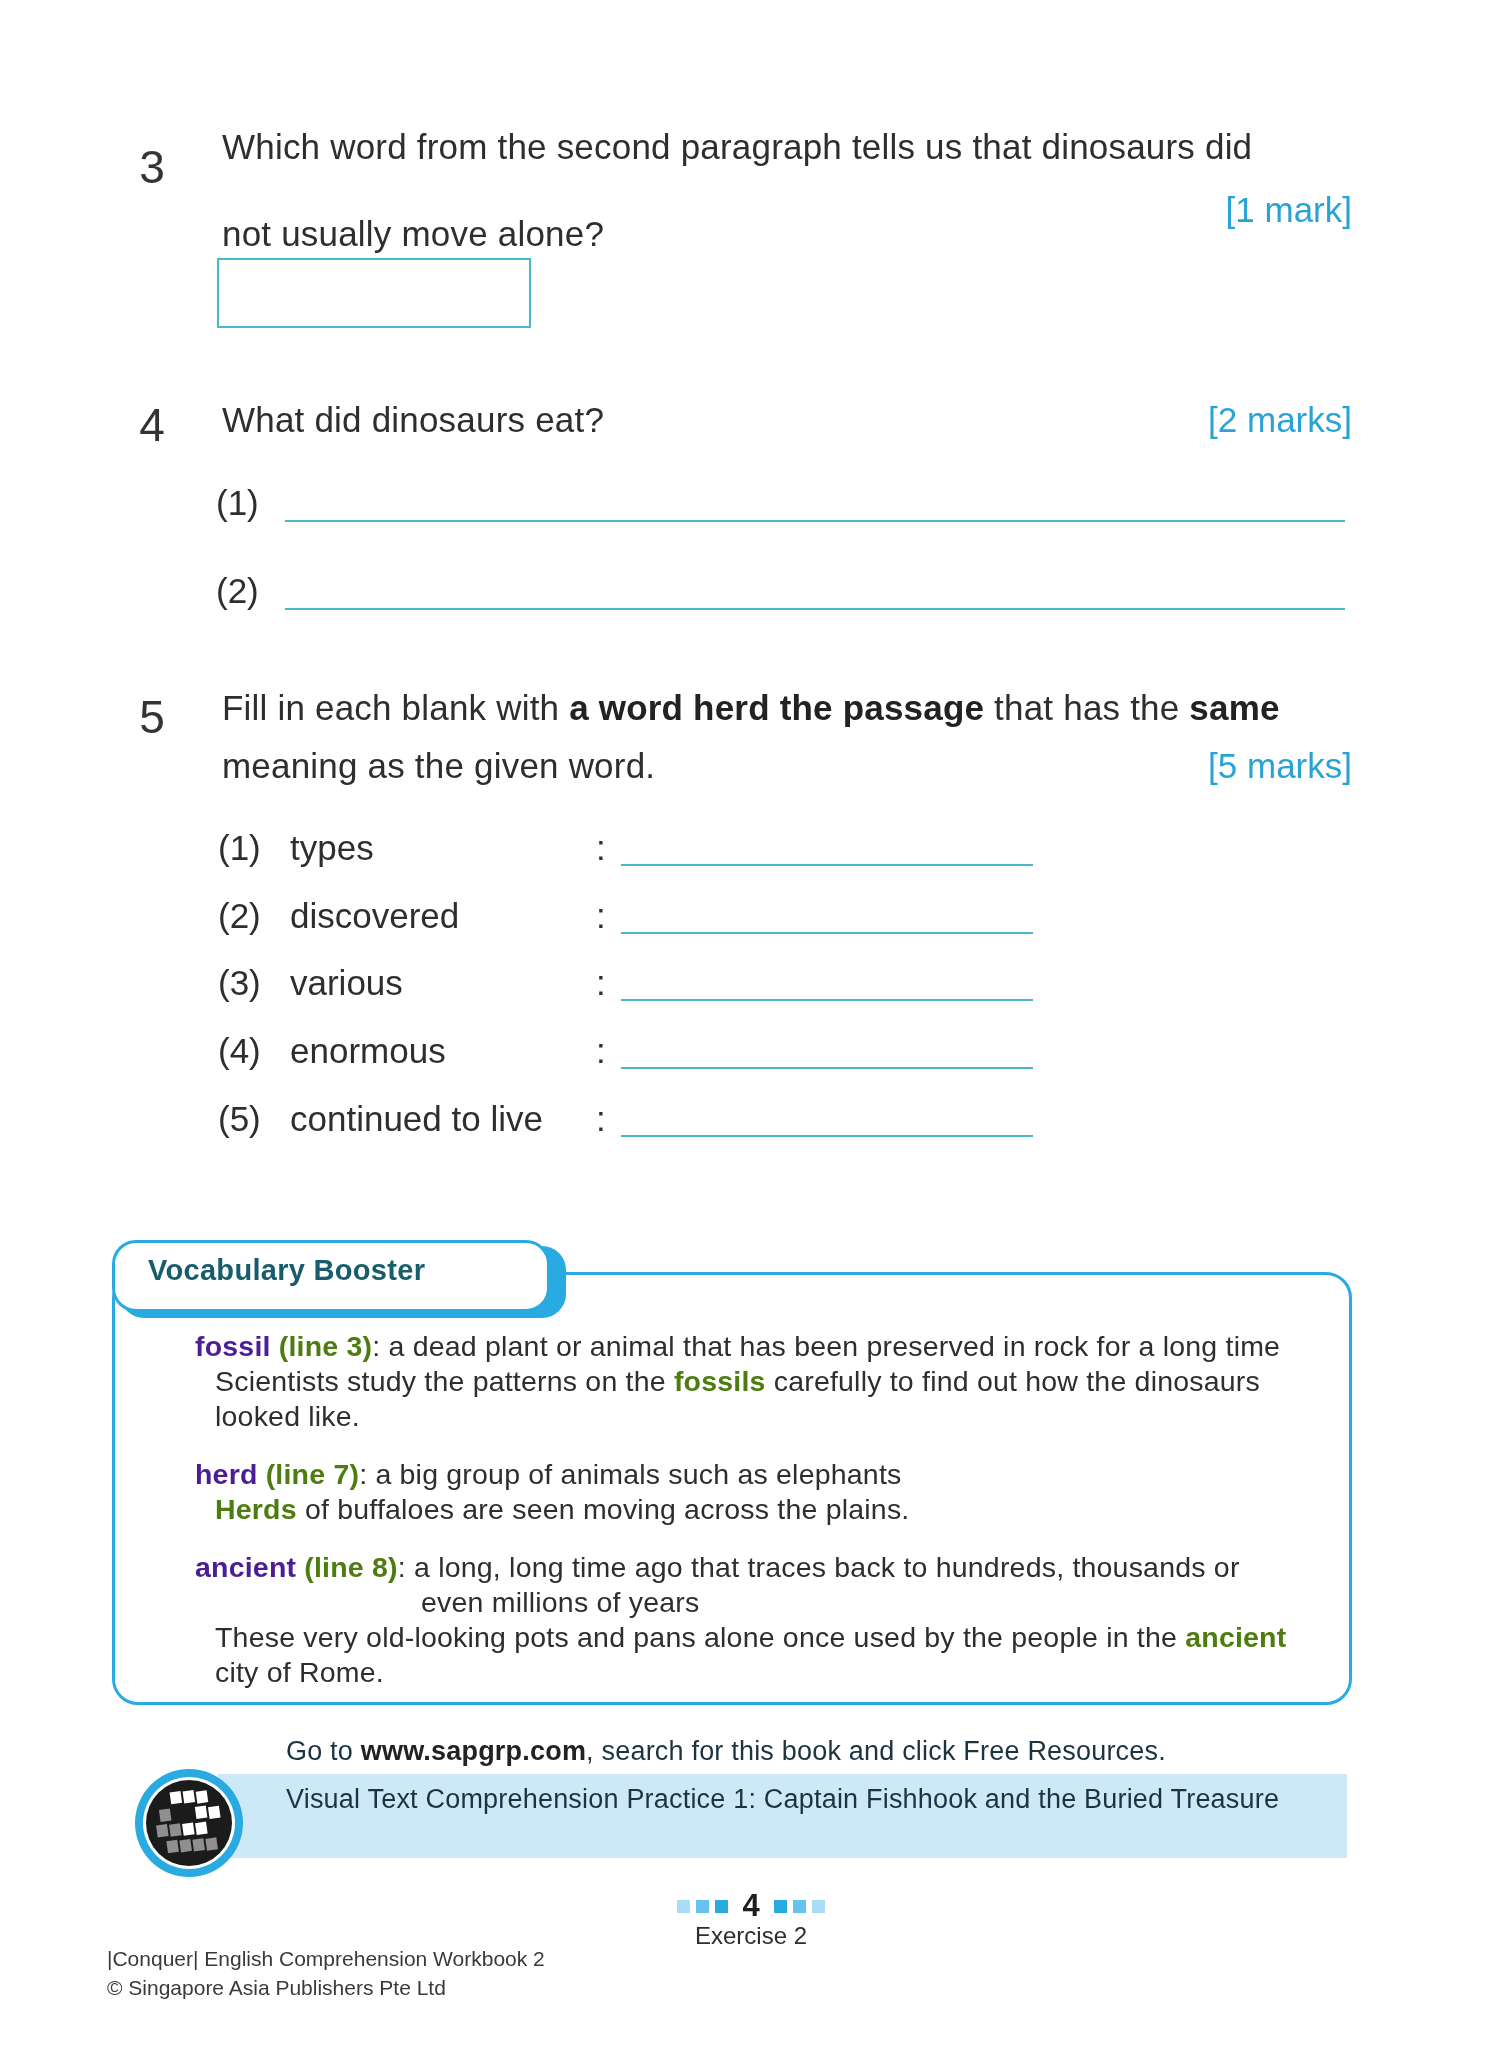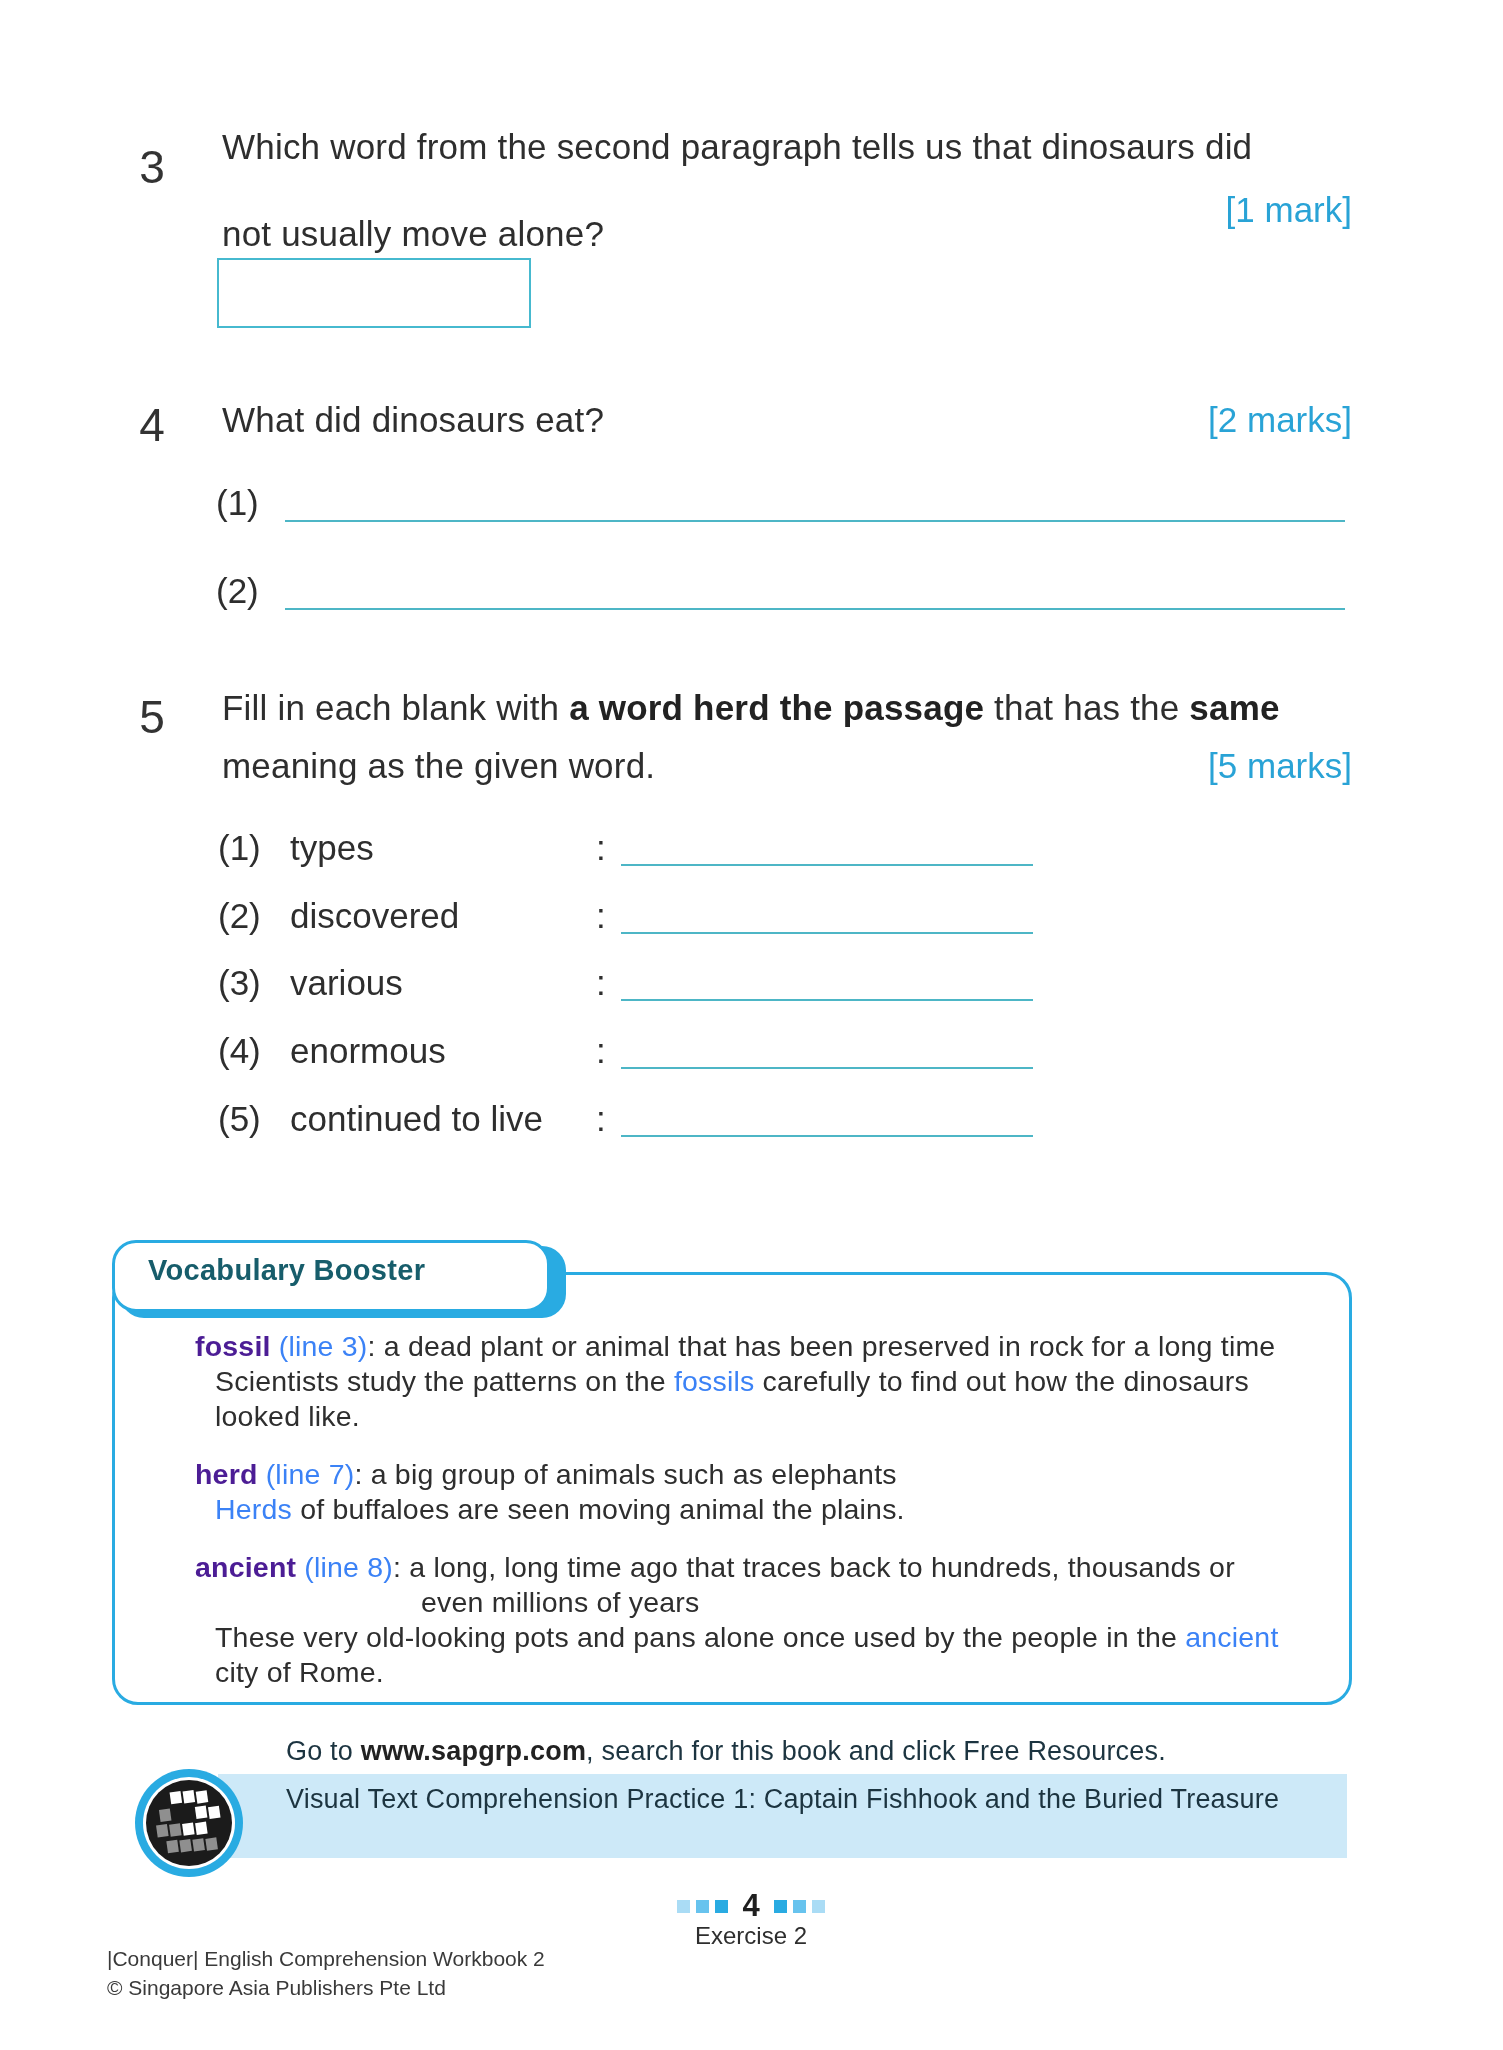--- a/index.html
+++ b/index.html
@@ -42,21 +42,21 @@
   .vocab-box { position:absolute; left:112px; top:1272px; width:1240px; height:433px;
     border:3px solid #29abe2; border-radius:26px; background:#fff; }
   .vocab-tab-shadow { position:absolute; left:120px; top:1246px; width:446px; height:72px;
     background:#29abe2; border-radius:24px; }
   .vocab-tab { position:absolute; left:112px; top:1240px; width:438px; height:72px;
     background:#fff; border:3px solid #29abe2; border-radius:24px; }
   .vocab-title { position:absolute; left:148px; top:1254px; font-size:29px; font-weight:700;
     color:#175d6b; letter-spacing:.3px; }
   .vtext { position:absolute; font-size:28.5px; color:#2e2e2e; white-space:nowrap; letter-spacing:.2px; }
   .vword { font-weight:700; color:#4c1d95; }
-  .cyan { color:#3b82f6; }
+  .cyan { color:#4d7c0f;font-weight:bold; }
 
   
   .banner { position:absolute; left:218px; top:1774px; width:1129px; height:84px; background:#cde9f8; }
   .banner-text { position:absolute; left:286px; font-size:27px; color:#1c3440; white-space:nowrap; letter-spacing:.2px; }
   .res-icon { position:absolute; left:134px; top:1768px; width:110px; height:110px; }
 
   
   .page-row { position:absolute; left:601px; top:1888px; width:300px; height:36px;
     display:flex; align-items:center; justify-content:center; gap:6px; }
   .sq { width:13px; height:13px; display:inline-block; }
@@ -135,21 +135,21 @@
 <div class="vocab-box"></div>
 <div class="vocab-tab-shadow"></div>
 <div class="vocab-tab"></div>
 <div class="vocab-title">Vocabulary Booster</div>
 
 <div class="vtext" style="left:195px; top:1330px;"><span class="vword">fossil</span><span class="cyan"> (line 3)</span><span>: </span><span>a dead plant or animal that has been preserved in rock for a long time</span></div>
 <div class="vtext" style="left:215px; top:1365px;"><span>Scientists study the patterns on the </span><span class="cyan">fossils</span><span> carefully to find out how the dinosaurs</span></div>
 <div class="vtext" style="left:215px; top:1400px;">looked like.</div>
 
 <div class="vtext" style="left:195px; top:1458px;"><span class="vword">herd</span><span class="cyan"> (line 7)</span><span>: </span><span>a big group of animals such as elephants</span></div>
-<div class="vtext" style="left:215px; top:1493px;"><span class="cyan">Herds</span><span> of buffaloes are seen moving animal the plains.</span></div>
+<div class="vtext" style="left:215px; top:1493px;"><span class="cyan">Herds</span><span> of buffaloes are seen moving across the plains.</span></div>
 
 <div class="vtext" style="left:195px; top:1551px;"><span class="vword">ancient</span><span class="cyan"> (line 8)</span><span>: </span><span>a long, long time ago that traces back to hundreds, thousands or</span></div>
 <div class="vtext" style="left:421px; top:1586px;">even millions of years</div>
 <div class="vtext" style="left:215px; top:1621px;"><span>These very old-looking pots and pans alone once used by the people in the </span><span class="cyan">ancient</span></div>
 <div class="vtext" style="left:215px; top:1656px;">city of Rome.</div>
 
 <div class="banner"></div>
 <div class="banner-text" style="top:1784px;">Visual Text Comprehension Practice 1: Captain Fishhook and the Buried Treasure</div>
 <div class="banner-text" style="top:1736px;"><span>Go to </span><span class="b">www.sapgrp.com</span><span>, search for this book and click Free Resources.</span></div>
 

